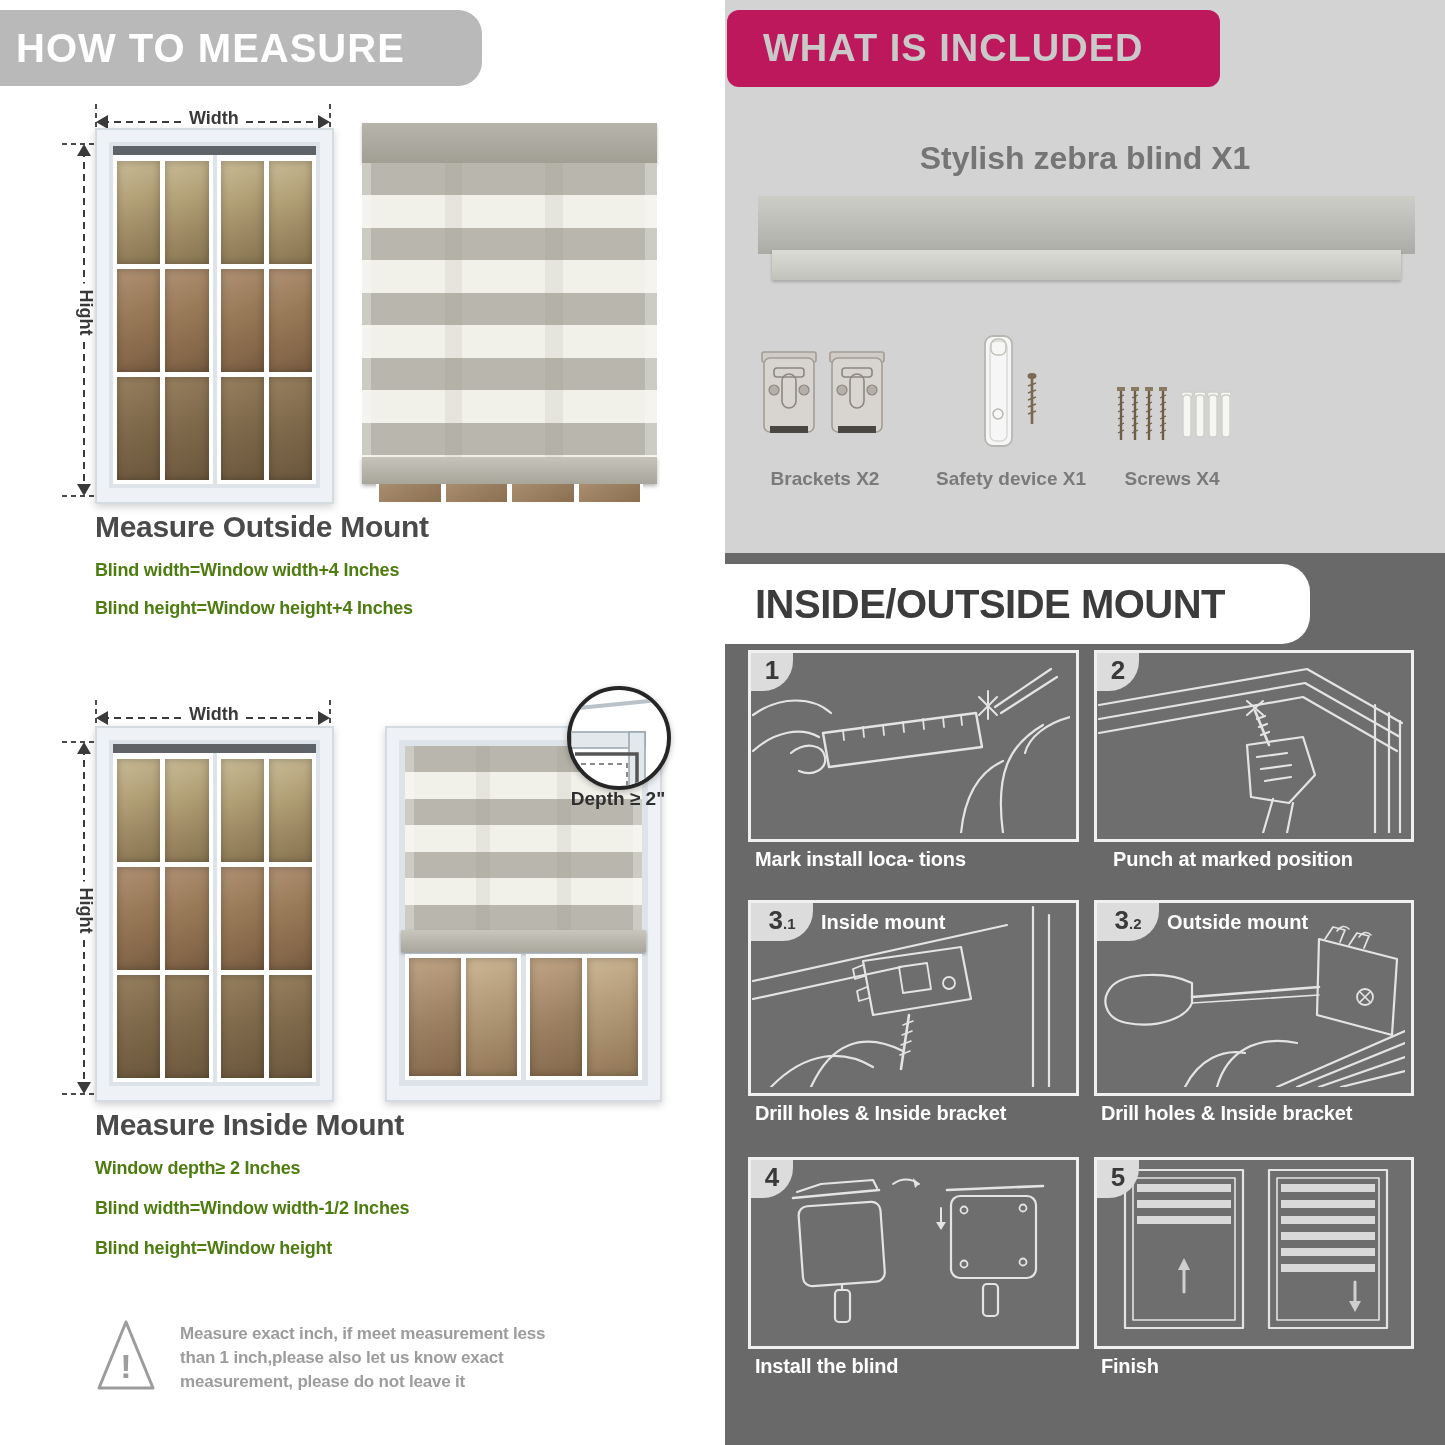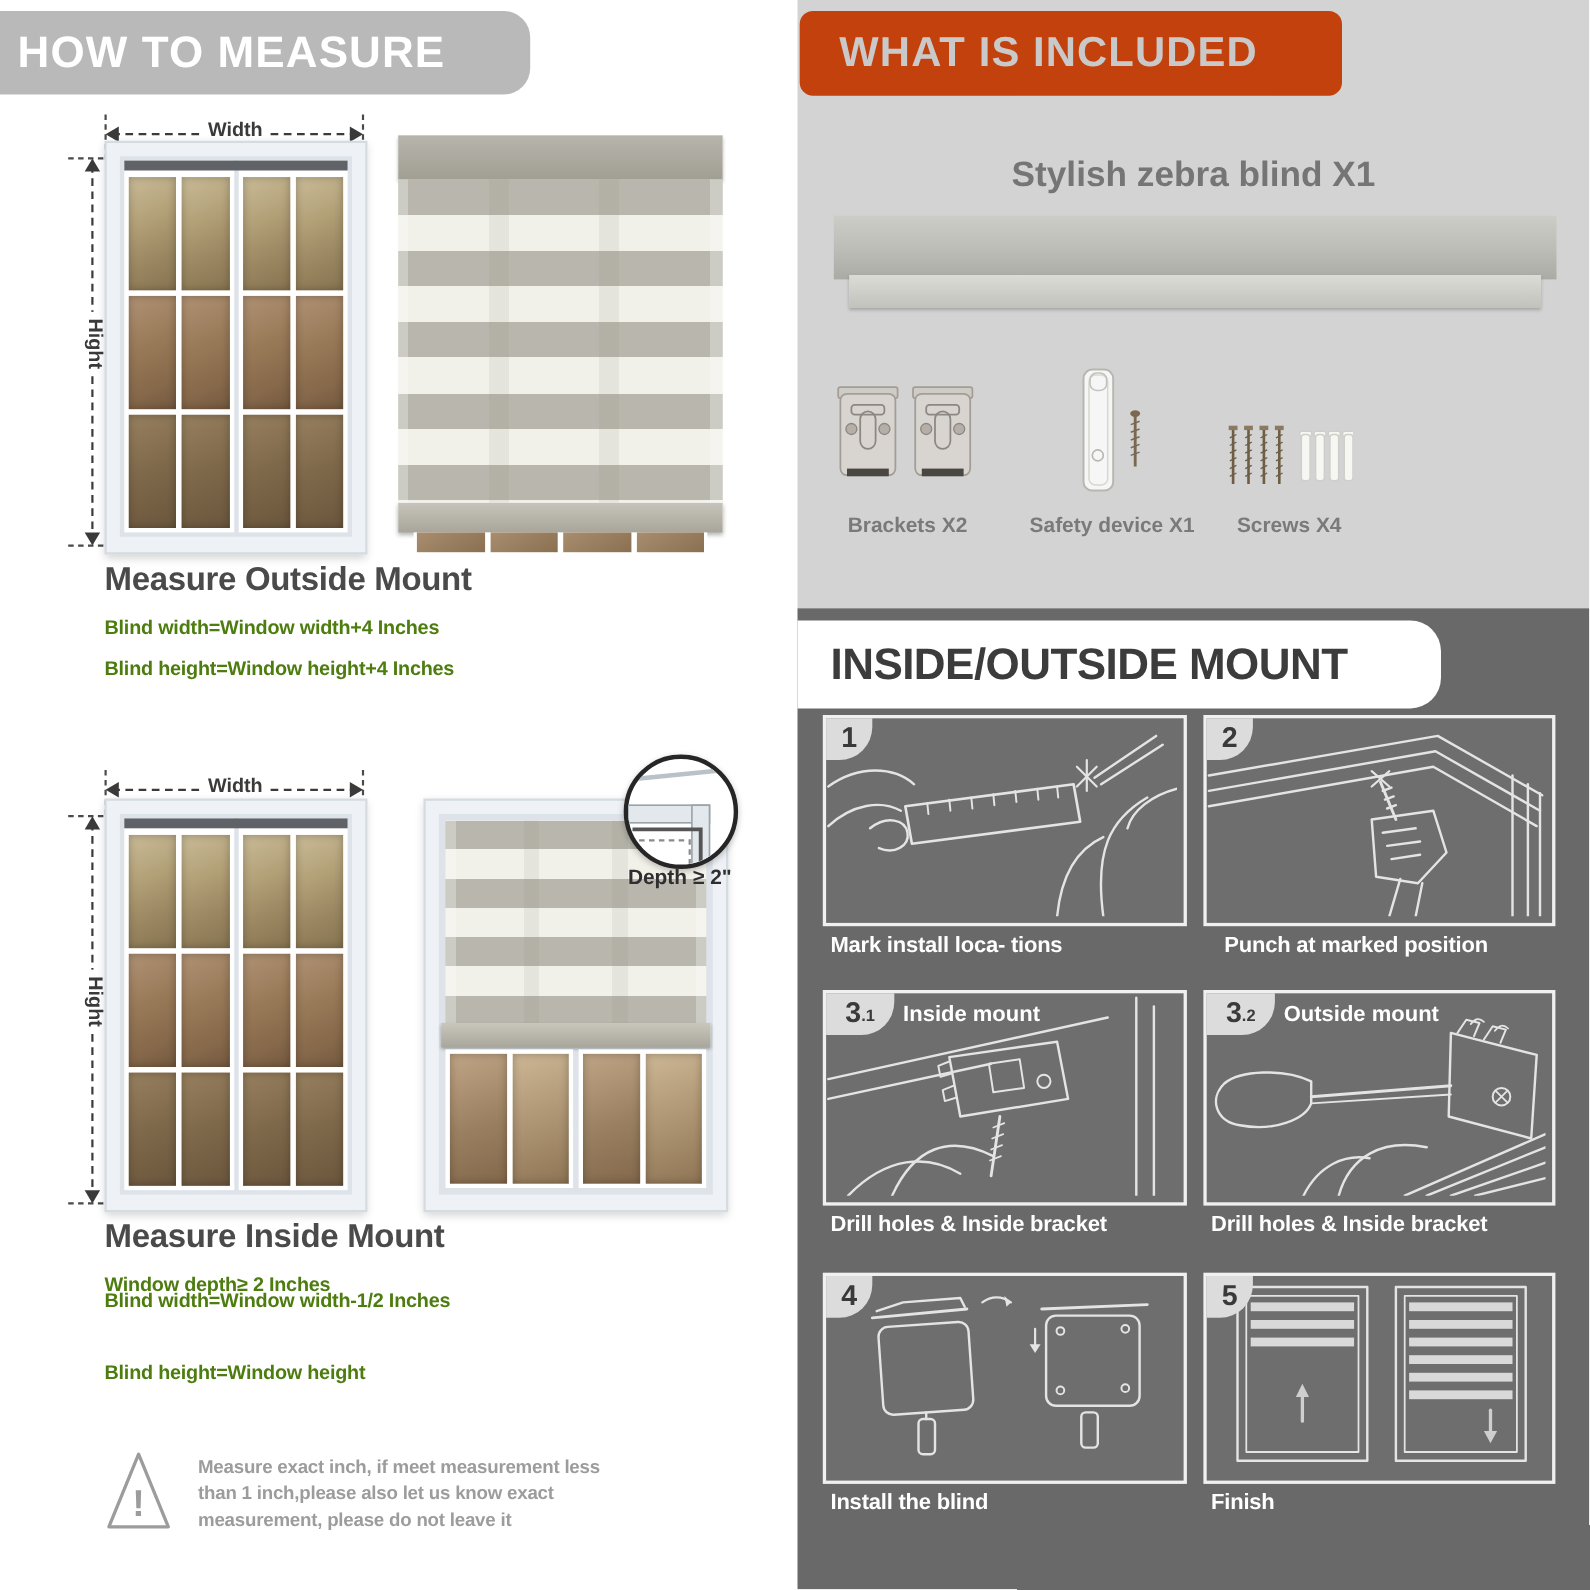--- a/index.html
+++ b/index.html
@@ -56,21 +56,21 @@
 
   
   .mag{border-radius:50%;background:#ffffff;border:4px solid #262626;overflow:hidden;box-shadow:0 2px 6px rgba(0,0,0,.25);}
 
   
   .warn-text{color:#9c9c9c;font-weight:bold;font-size:17px;line-height:24px;letter-spacing:-.2px;}
 
   
   .right-col{left:725px;top:0;width:720px;height:1445px;}
   .included{left:0;top:0;width:720px;height:553px;background:#d3d3d3;}
-  .banner-right{left:2px;top:10px;width:493px;height:77px;background:#c2410c;border-radius:12px;
+  .banner-right{left:2px;top:10px;width:493px;height:77px;background:#be185d;border-radius:12px;
     display:flex;align-items:center;}
   .banner-right span{color:#c9c9c9;font-weight:bold;font-size:38px;letter-spacing:1px;padding-left:36px;}
   .product-label{left:0;top:140px;width:720px;text-align:center;color:#757575;font-weight:bold;font-size:32px;}
   .rail-main{left:33px;top:196px;width:657px;height:58px;
     background:linear-gradient(180deg,#cdcdc8 0%,#bcbcb6 55%,#abab a5 100%);
     background:linear-gradient(180deg,#cdcdc8 0%,#bcbcb6 55%,#ababa5 100%);
     box-shadow:inset 0 1px 0 #dedeb e,0 1px 2px rgba(0,0,0,.2);}
   .rail-sub{left:47px;top:250px;width:629px;height:30px;
     background:linear-gradient(180deg,#dcdcd7,#c2c2bc);box-shadow:0 2px 3px rgba(0,0,0,.22);}
   .item-label{top:468px;text-align:center;color:#7a7a7a;font-weight:bold;font-size:19px;}
@@ -223,21 +223,21 @@
       <rect x="58" y="42" width="16" height="54" fill="#e2e8ec" stroke="#9aa4ab" stroke-width="1.5"></rect>
       <path d="M4,64 L66,64 L66,96" fill="none" stroke="#555555" stroke-width="3.5"></path>
       <path d="M10,74 L56,74 L56,96" fill="none" stroke="#8a8a8a" stroke-width="2" stroke-dasharray="5 4"></path>
       <line x1="8" y1="18" x2="88" y2="10" stroke="#b9c2c8" stroke-width="4"></line>
     </svg>
   </div>
   <div class="abs" style="left:553px;top:788px;width:130px;text-align:center;color:#2f2f2f;font-weight:bold;font-size:19px;">Depth ≥ 2"</div>
 
   <div class="abs sec-title" style="left:95px;top:1108px;">Measure Inside Mount</div>
   <div class="abs sec-line" style="left:95px;top:1158px;">Window depth≥ 2 Inches</div>
-  <div class="abs sec-line" style="left:95px;top:1172px;">Blind width=Window width-1/2 Inches</div>
+  <div class="abs sec-line" style="left:95px;top:1198px;">Blind width=Window width-1/2 Inches</div>
   <div class="abs sec-line" style="left:95px;top:1238px;">Blind height=Window height</div>
 
   <div class="abs" style="left:95px;top:1316px;width:62px;height:80px;">
     <svg width="62" height="80" viewBox="0 0 62 80">
       <path d="M31,6 L58,72 L4,72 Z" fill="none" stroke="#9c9c9c" stroke-width="3" stroke-linejoin="round"></path>
       <text x="31" y="62" text-anchor="middle" font-size="34" font-weight="bold" fill="#9c9c9c" font-family="Liberation Sans, sans-serif">!</text>
     </svg>
   </div>
   <div class="abs warn-text" style="left:180px;top:1322px;width:370px;">Measure exact inch, if meet measurement less than 1 inch,please also let us know exact measurement, please do not leave it</div>
 

